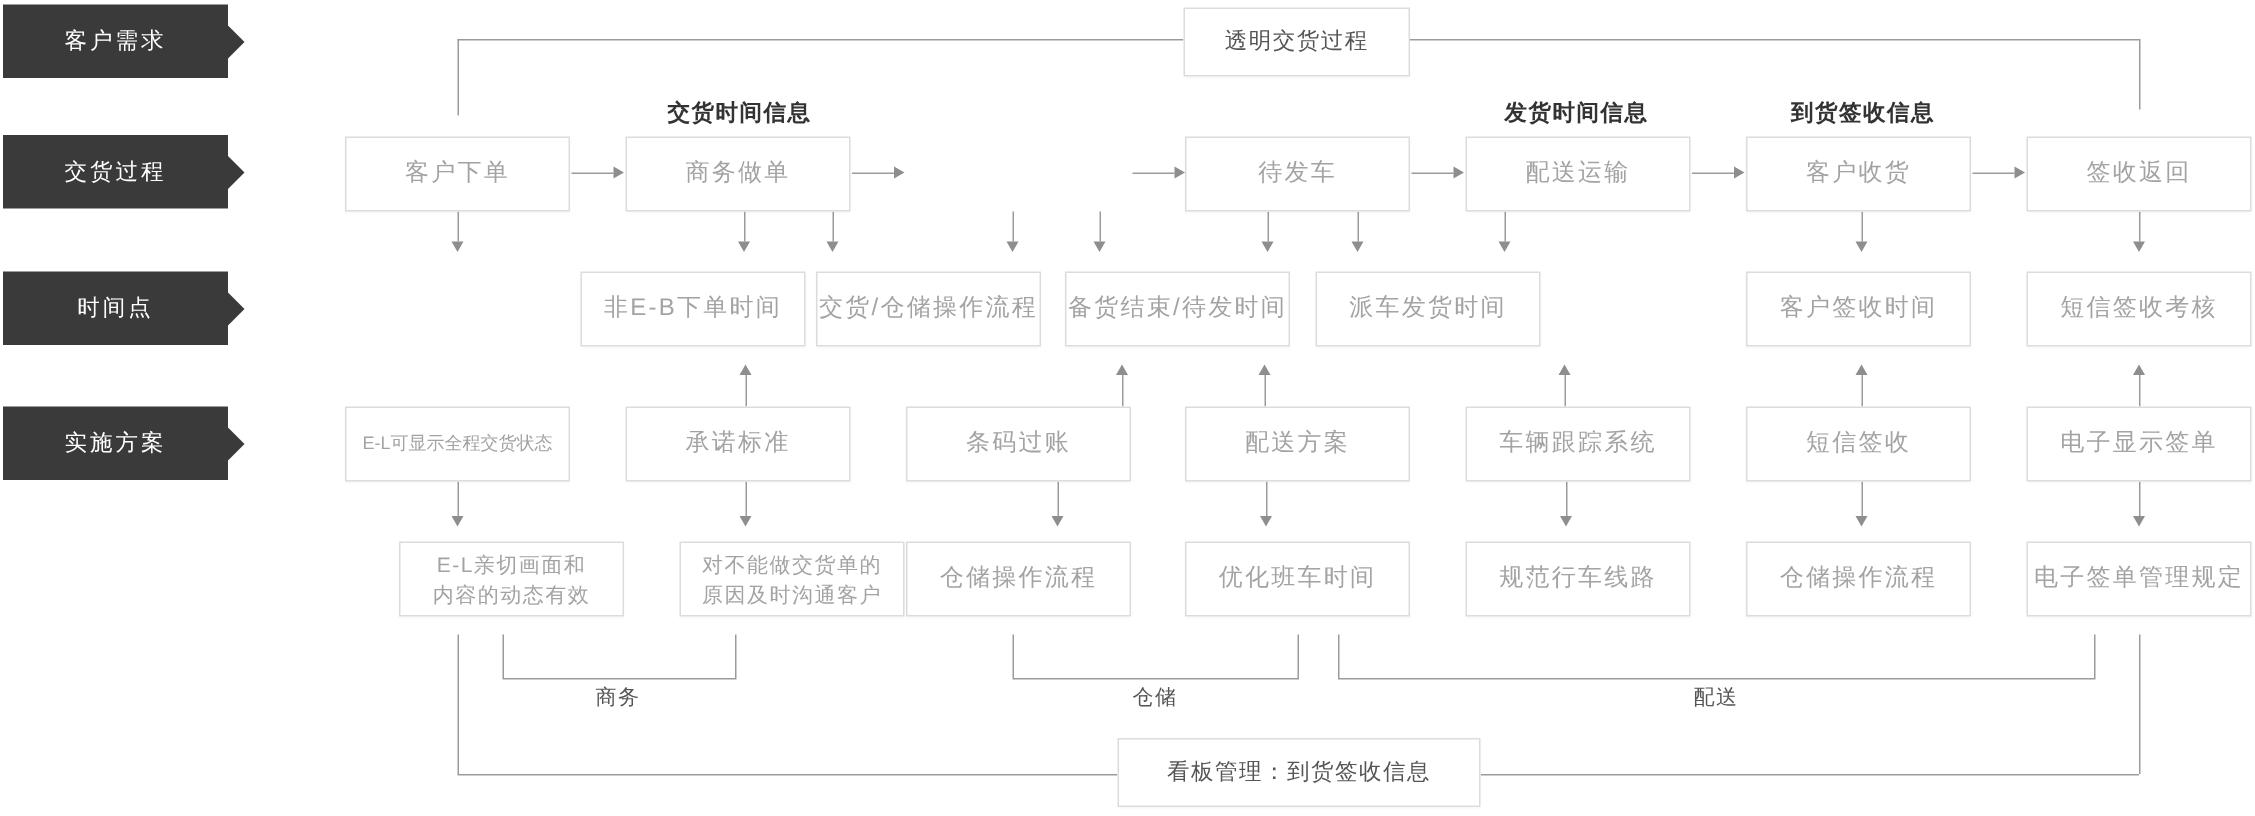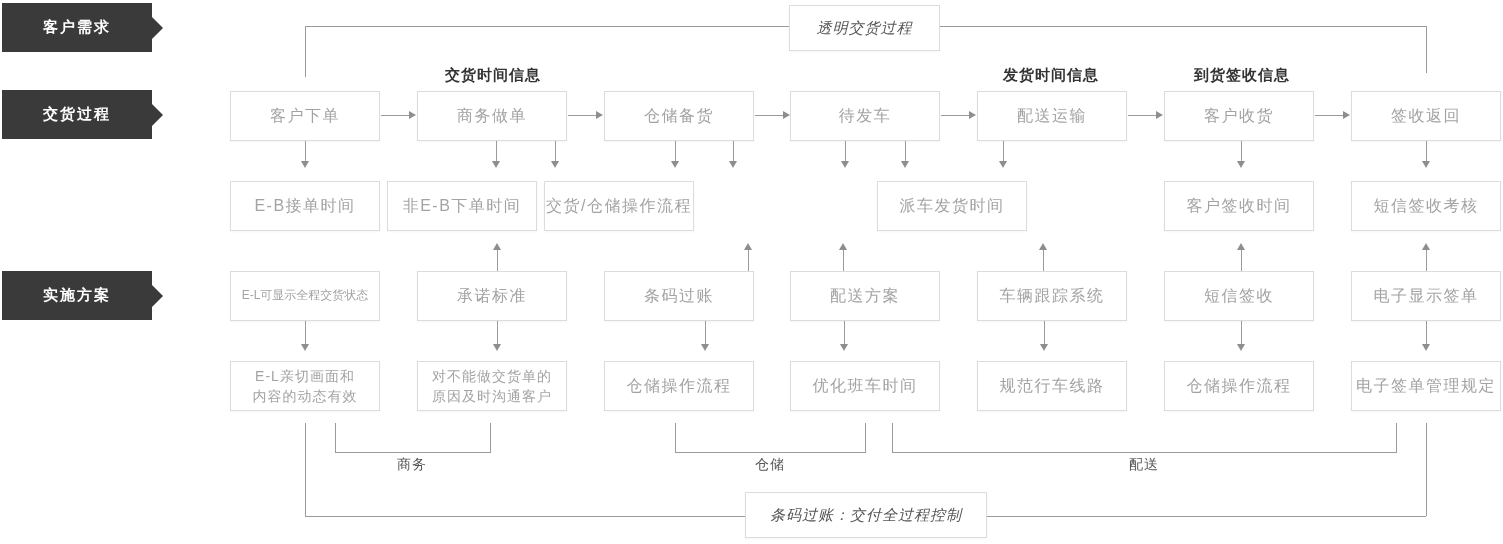--- a/index.html
+++ b/index.html
@@ -2,33 +2,33 @@
 <html><head>
 <meta charset="utf-8">
 <style>
   html,body{margin:0;padding:0;background:#ffffff;}
   .stage{position:relative;width:1503px;height:544px;background:#fff;
          font-family:"Liberation Sans",sans-serif;overflow:hidden;}
 
   
   .ribbon{position:absolute;left:2px;width:150px;height:49px;background:#3a3a3a;
           color:#fff;display:flex;align-items:center;justify-content:center;
-          font-size:15px;font-weight:bold;letter-spacing:2px;z-index:2;}
+          font-size:15px;font-weight:normal;letter-spacing:2px;z-index:2;}
   .ribbon::after{content:"";position:absolute;right:-11px;top:50%;margin-top:-11px;
           width:0;height:0;border-top:11px solid transparent;border-bottom:11px solid transparent;
           border-left:11px solid #3a3a3a;}
 
   
   .bx{position:absolute;width:150px;height:50px;background:#fff;border:1px solid #dcdcdc;
       box-sizing:border-box;display:flex;align-items:center;justify-content:center;
       text-align:center;color:#a3a3a3;font-size:16px;letter-spacing:1.5px;
       white-space:pre;line-height:1.45;z-index:2;box-shadow:0 1px 2px rgba(0,0,0,0.04);}
   .bx.sm{font-size:12px;letter-spacing:0;}
-  .bx.md{font-size:14px;letter-spacing:1px;}
-  .bx.em{color:#555;font-size:15px;letter-spacing:1px;font-style:italic;}
+  .bx.md{font-size:14px;letter-spacing:1px;margin-left:36px;}
+  .bx.em{color:#555;font-size:15px;letter-spacing:1px;}
 
   .hdr{position:absolute;width:150px;text-align:center;color:#333;font-weight:bold;
        font-size:15px;letter-spacing:1px;z-index:2;}
   .glabel{position:absolute;width:80px;text-align:center;color:#555;font-size:14px;
        letter-spacing:1px;z-index:2;}
 
   
   .ln{position:absolute;background:#9b9b9b;z-index:1;}
   .ar{position:absolute;width:1px;background:#9b9b9b;z-index:1;}
   .ar.dn::after{content:"";position:absolute;left:-4px;bottom:-7px;width:0;height:0;
@@ -42,35 +42,35 @@
        border-top:4.5px solid transparent;border-bottom:4.5px solid transparent;
        border-left:7px solid #8e8e8e;}
 </style>
 </head>
 <body>
 
 <div class="stage">
 
   <div class="ribbon" style="top:3px">客户需求</div>
   <div class="ribbon" style="top:90px">交货过程</div>
+  <div class="ribbon" style="top:181px">时间点</div>
   <div class="ribbon" style="top:271px">实施方案</div>
 
   <div class="ln" style="left:305px;top:26px;width:484px;height:1px"></div>
   <div class="ln" style="left:940px;top:26px;width:486px;height:1px"></div>
   <div class="ln" style="left:305px;top:26px;width:1px;height:51px"></div>
   <div class="ln" style="left:1426px;top:26px;width:1px;height:47px"></div>
   <div class="bx em" style="left:789px;top:5px;width:151px;height:46px">透明交货过程</div>
 
   <div class="hdr" style="left:418px;top:66px">交货时间信息</div>
   <div class="hdr" style="left:976px;top:66px">发货时间信息</div>
   <div class="hdr" style="left:1167px;top:66px">到货签收信息</div>
 
   <div class="bx" style="left:230px;top:91px">客户下单</div>
   <div class="bx" style="left:417px;top:91px">商务做单</div>
-  <div class="bx" style="left:604px;top:91px">仓储备货</div>
   <div class="bx" style="left:790px;top:91px">待发车</div>
   <div class="bx" style="left:977px;top:91px">配送运输</div>
   <div class="bx" style="left:1164px;top:91px">客户收货</div>
   <div class="bx" style="left:1351px;top:91px">签收返回</div>
 
   <div class="har" style="left:381px;top:115px;width:28px"></div>
   <div class="har" style="left:568px;top:115px;width:28px"></div>
   <div class="har" style="left:755px;top:115px;width:28px"></div>
   <div class="har" style="left:941px;top:115px;width:28px"></div>
   <div class="har" style="left:1128px;top:115px;width:28px"></div>
@@ -80,23 +80,23 @@
   <div class="ar dn" style="left:496px;top:141px;height:20px"></div>
   <div class="ar dn" style="left:555px;top:141px;height:20px"></div>
   <div class="ar dn" style="left:675px;top:141px;height:20px"></div>
   <div class="ar dn" style="left:733px;top:141px;height:20px"></div>
   <div class="ar dn" style="left:845px;top:141px;height:20px"></div>
   <div class="ar dn" style="left:905px;top:141px;height:20px"></div>
   <div class="ar dn" style="left:1003px;top:141px;height:20px"></div>
   <div class="ar dn" style="left:1241px;top:141px;height:20px"></div>
   <div class="ar dn" style="left:1426px;top:141px;height:20px"></div>
 
-  <div class="bx" style="left:230px;top:181px">E-B接单时间</div>
   <div class="bx" style="left:387px;top:181px">非E-B下单时间</div>
   <div class="bx" style="left:544px;top:181px">交货/仓储操作流程</div>
+  <div class="bx" style="left:710px;top:181px">备货结束/待发时间</div>
   <div class="bx" style="left:877px;top:181px">派车发货时间</div>
   <div class="bx" style="left:1164px;top:181px">客户签收时间</div>
   <div class="bx" style="left:1351px;top:181px">短信签收考核</div>
 
   <div class="ar up" style="left:497px;top:250px;height:21px"></div>
   <div class="ar up" style="left:748px;top:250px;height:21px"></div>
   <div class="ar up" style="left:843px;top:250px;height:21px"></div>
   <div class="ar up" style="left:1043px;top:250px;height:21px"></div>
   <div class="ar up" style="left:1241px;top:250px;height:21px"></div>
   <div class="ar up" style="left:1426px;top:250px;height:21px"></div>
@@ -140,15 +140,15 @@
   <div class="ln" style="left:675px;top:423px;width:1px;height:29px"></div>
   <div class="ln" style="left:865px;top:423px;width:1px;height:29px"></div>
   <div class="ln" style="left:675px;top:452px;width:191px;height:1px"></div>
   <div class="glabel" style="left:730px;top:456px">仓储</div>
 
   <div class="ln" style="left:892px;top:423px;width:1px;height:29px"></div>
   <div class="ln" style="left:1396px;top:423px;width:1px;height:29px"></div>
   <div class="ln" style="left:892px;top:452px;width:505px;height:1px"></div>
   <div class="glabel" style="left:1104px;top:456px">配送</div>
 
-  <div class="bx em" style="left:745px;top:492px;width:242px;height:46px">条码过账：交付全过程控制</div>
+  <div class="bx em" style="left:745px;top:492px;width:242px;height:46px">看板管理：到货签收信息</div>
 
 </div>
 
 </body></html>

